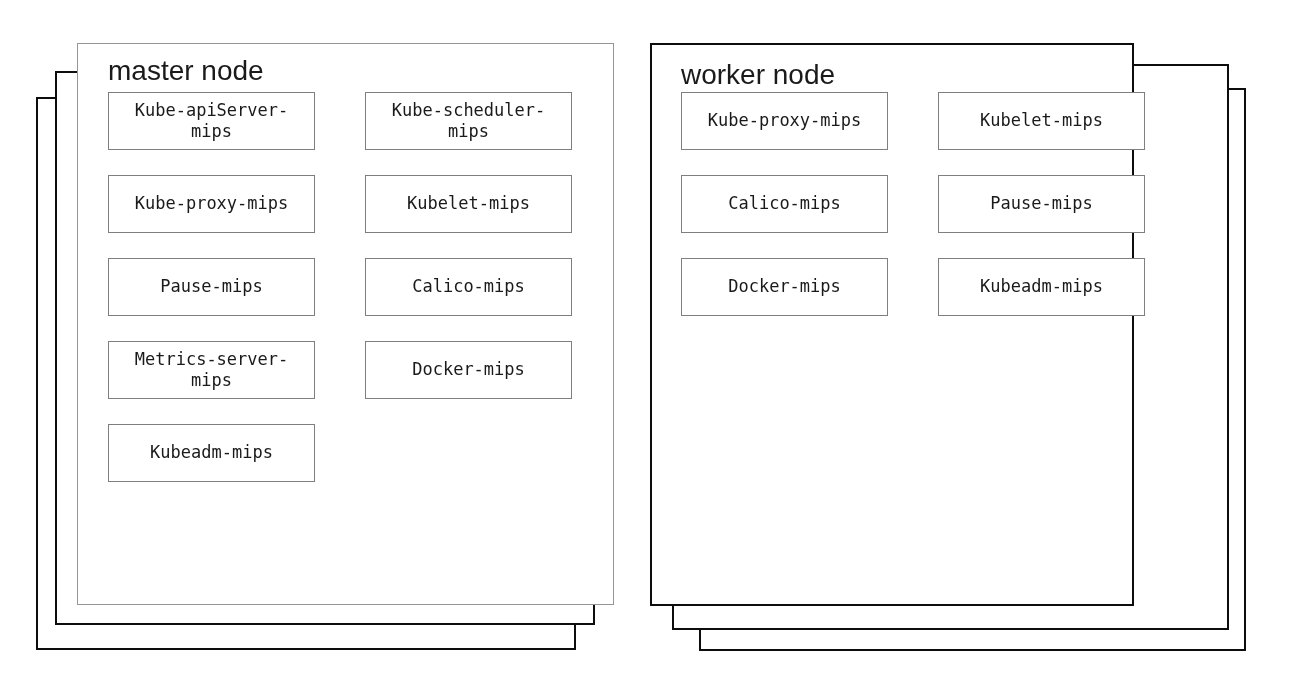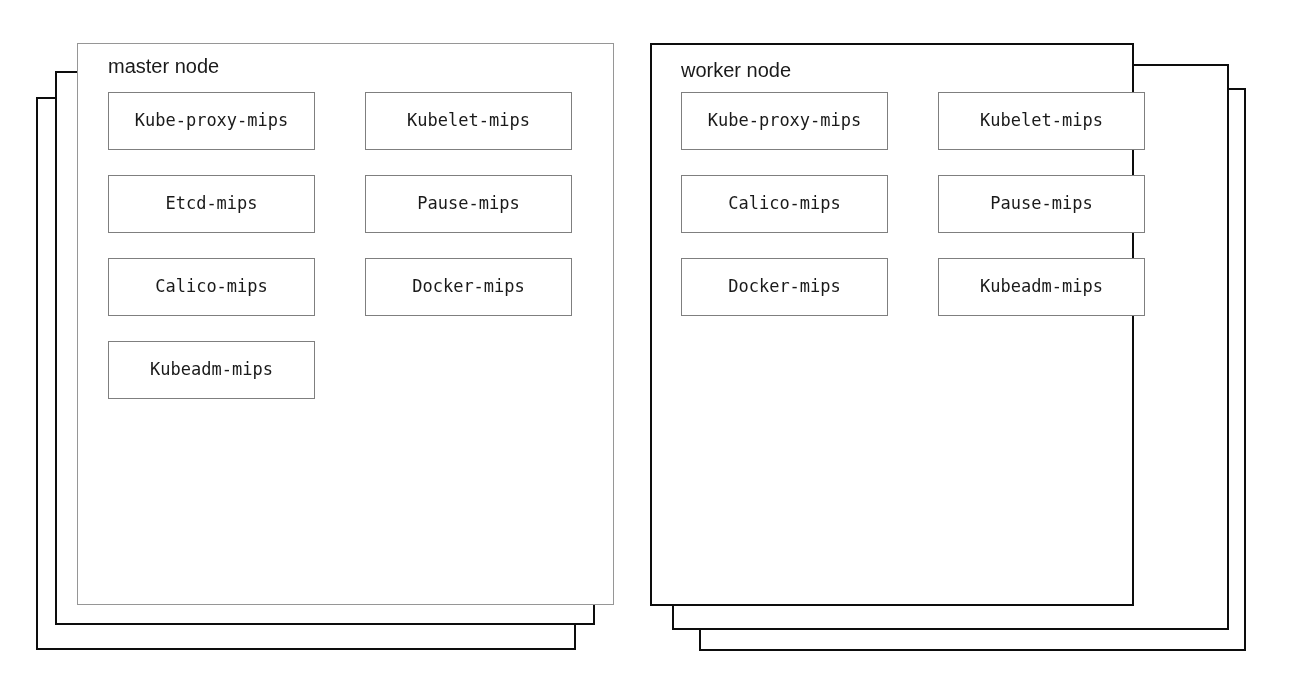--- a/index.html
+++ b/index.html
@@ -33,21 +33,21 @@
   .card.master { left: 77px; top: 43px; width: 537px; height: 562px; border: 1px solid var(--master-card-border); }
   .card.worker { left: 650px; top: 43px; width: 484px; height: 563px; border: 2px solid var(--worker-card-border); }
   .m-l2 { left: 55px; top: 71px; width: 540px; height: 554px; }
   .m-l3 { left: 36px; top: 97px; width: 540px; height: 553px; }
   .w-l2 { left: 672px; top: 64px; width: 557px; height: 566px; }
   .w-l3 { left: 699px; top: 88px; width: 547px; height: 563px; }
   .card-title {
     position: absolute;
     left: 30px;
     top: 9px;
-    font-size: 20px;
+    font-size: 28px;
     line-height: 1.3;
     color: var(--text);
     white-space: nowrap;
   }
   .card.worker .card-title { top: 12px; left: 29px; }
   .component-grid {
     position: absolute;
     left: 30px;
     top: 48px;
     display: grid;
@@ -75,25 +75,27 @@
 </head>
 <body>
 
 <div class="canvas">
 
   <div class="layer m-l3"></div>
   <div class="layer m-l2"></div>
   <div class="card master">
     <div class="card-title">master node</div>
     <div class="component-grid">
+        <div class="component-box">Kube-apiServer-mips</div>
+        <div class="component-box">Kube-scheduler-mips</div>
         <div class="component-box">Kube-proxy-mips</div>
         <div class="component-box">Kubelet-mips</div>
-        <div class="component-box">Etcd-mips</div>
         <div class="component-box">Pause-mips</div>
         <div class="component-box">Calico-mips</div>
+        <div class="component-box">Metrics-server-mips</div>
         <div class="component-box">Docker-mips</div>
         <div class="component-box">Kubeadm-mips</div>
       </div>
   </div>
 
   <div class="layer w-l3"></div>
   <div class="layer w-l2"></div>
   <div class="card worker">
     <div class="card-title">worker node</div>
     <div class="component-grid">

